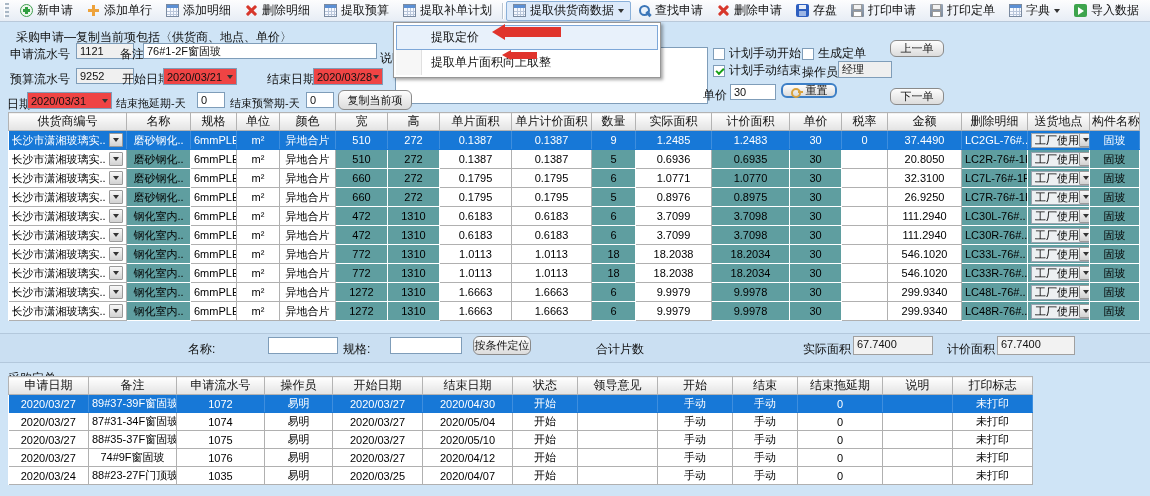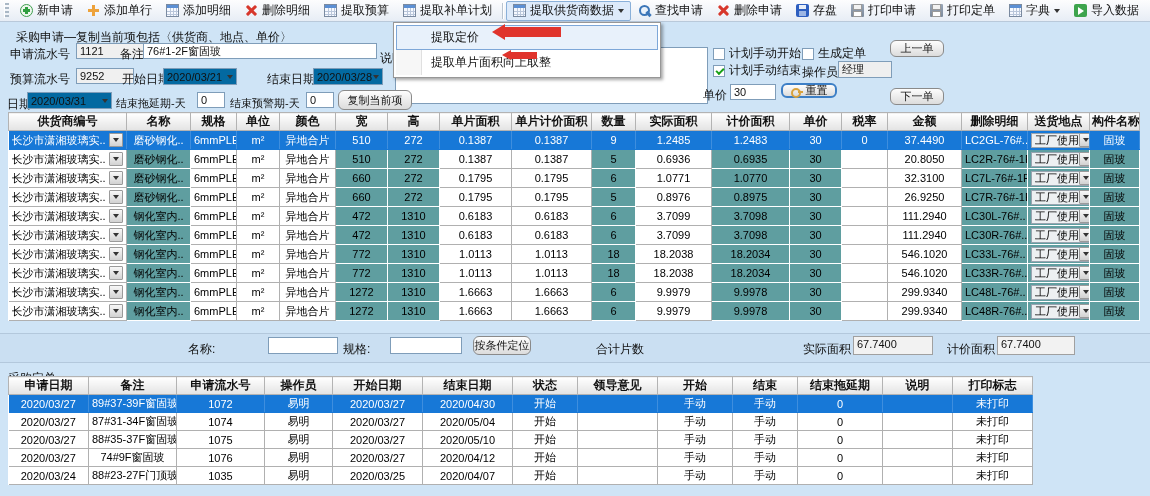--- a/index.html
+++ b/index.html
@@ -44,34 +44,34 @@
   .ic-import{background:#3da44d;border-radius:2px}
   .ic-import::before{content:"";position:absolute;left:4px;top:3px;width:0;height:0;border-left:6px solid #fff;border-top:4px solid transparent;border-bottom:4px solid transparent}
   .ic-key{width:12px;height:12px;margin-right:3px}
   .ic-key::before{content:"";position:absolute;left:0;top:3px;width:6px;height:6px;border:2px solid #d9a23c;border-radius:50%}
   .ic-key::after{content:"";position:absolute;left:7px;top:6px;width:5px;height:2px;background:#d9a23c;box-shadow:2px 2px 0 -1px #d9a23c}
   .tri{display:inline-block;width:0;height:0;border-left:3px solid transparent;border-right:3px solid transparent;border-top:4px solid #333}
   .lbl{position:absolute;white-space:nowrap;font-size:12px}
   .lbl.s{font-size:11px}
   .inp{position:absolute;border:1px solid #7f9db9;background:#fff;font:11px/14px "Liberation Sans","DejaVu Sans",sans-serif;padding:0 3px;color:#111}
   .inp.gray{background:#f0f0f0}
-  .combo{position:absolute;background:#0369a1;border:1px solid #7f9db9;font-size:11px;display:flex;align-items:center;padding:0 14px 0 3px;white-space:nowrap}
+  .combo{position:absolute;background:#ef4444;border:1px solid #7f9db9;font-size:11px;display:flex;align-items:center;padding:0 14px 0 3px;white-space:nowrap}
   .combo .tri{position:absolute;right:3px;top:6px}
   .btn{position:absolute;display:flex;align-items:center;justify-content:center;
     background:linear-gradient(#fdfdfd,#dcdcdc);border:1px solid #8a8a8a;border-radius:6px;font-size:11px;white-space:nowrap;cursor:default}
   .btn.blue-focus{border:2px solid #3d7fc6}
   .cbrow{position:absolute;display:flex;align-items:center;white-space:nowrap;font-size:12px}
   .cb{position:relative;width:12px;height:12px;background:#fff;border:1px solid #7f9db9;display:inline-block;margin-right:4px;flex:none}
   .cb.checked::before{content:"";position:absolute;left:2px;top:2px;width:6px;height:3px;border-left:2px solid #16a016;border-bottom:2px solid #16a016;transform:rotate(-45deg)}
   .field{position:absolute;border:1px solid #a0a0a0;background:#f2f2f2;font-size:11px;padding:1px 3px;overflow:hidden}
   .notebox{position:absolute;background:#fff;border:1px solid #7f9db9}
 
   
   .grid{border-collapse:collapse;table-layout:fixed;background:#fff;font-size:11px}
-  .grid th{background:linear-gradient(#ffffff,#e3e3e3);border:1px solid #b3b3b3;font-weight:bold;font-size:12px;padding:0 2px;overflow:hidden;white-space:nowrap}
+  .grid th{background:linear-gradient(#ffffff,#e3e3e3);border:1px solid #b3b3b3;font-weight:normal;font-size:12px;padding:0 2px;overflow:hidden;white-space:nowrap}
   .grid td{border-right:1px solid #b0b0b0;border-bottom:1px solid #b0b0b0;padding:0 3px;overflow:hidden;white-space:nowrap;text-align:center;color:#000}
   .grid td.l{text-align:center}
   .grid td.teal{background:var(--teal);border-right-color:#fff;border-bottom-color:#fff}
   .grid tr.sel td{background:var(--sel) !important;color:#fff;border-right-color:#3e8ede;border-bottom-color:var(--sel)}
   #main-grid th{height:17px}
   #main-grid td{height:19px}
   #orders-grid th{height:16px}
   #orders-grid td{height:18px}
   .cell-flex{display:flex;align-items:center;justify-content:space-between;height:100%}
   .cell-flex .txt{overflow:hidden;white-space:nowrap}
@@ -157,21 +157,21 @@
       </div>
       <div class="tb-item">
         <span class="ic ic-import"></span>
         <span>导入数据</span>
       </div>
     </div>
 
   <div class="lbl" style="left:16px;top:29px">采购申请—复制当前项包括〈供货商、地点、单价〉</div>
 
   <div class="lbl" style="left:10px;top:46px">申请流水号</div>
-  <div class="inp gray" style="left:76px;top:43px;width:80px;height:16px">1121</div>
+  <div class="inp gray" style="left:76px;top:43px;width:58px;height:16px">1121</div>
   <div class="lbl" style="left:120px;top:46px">备注</div>
   <div class="inp" style="left:143px;top:43px;width:234px;height:16px">76#1-2F窗固玻</div>
   <div class="lbl" style="left:380px;top:50px;width:14px;overflow:hidden">说明</div>
   <div class="notebox" style="left:395px;top:47px;width:313px;height:57px"></div>
 
   <div class="lbl" style="left:10px;top:71px">预算流水号</div>
   <div class="inp gray" style="left:76px;top:68px;width:58px;height:16px">9252</div>
   <div class="lbl" style="left:122px;top:71px">开始日期</div>
   <div class="combo" style="left:163px;top:68px;width:74px;height:17px">
       <span>2020/03/21</span>

